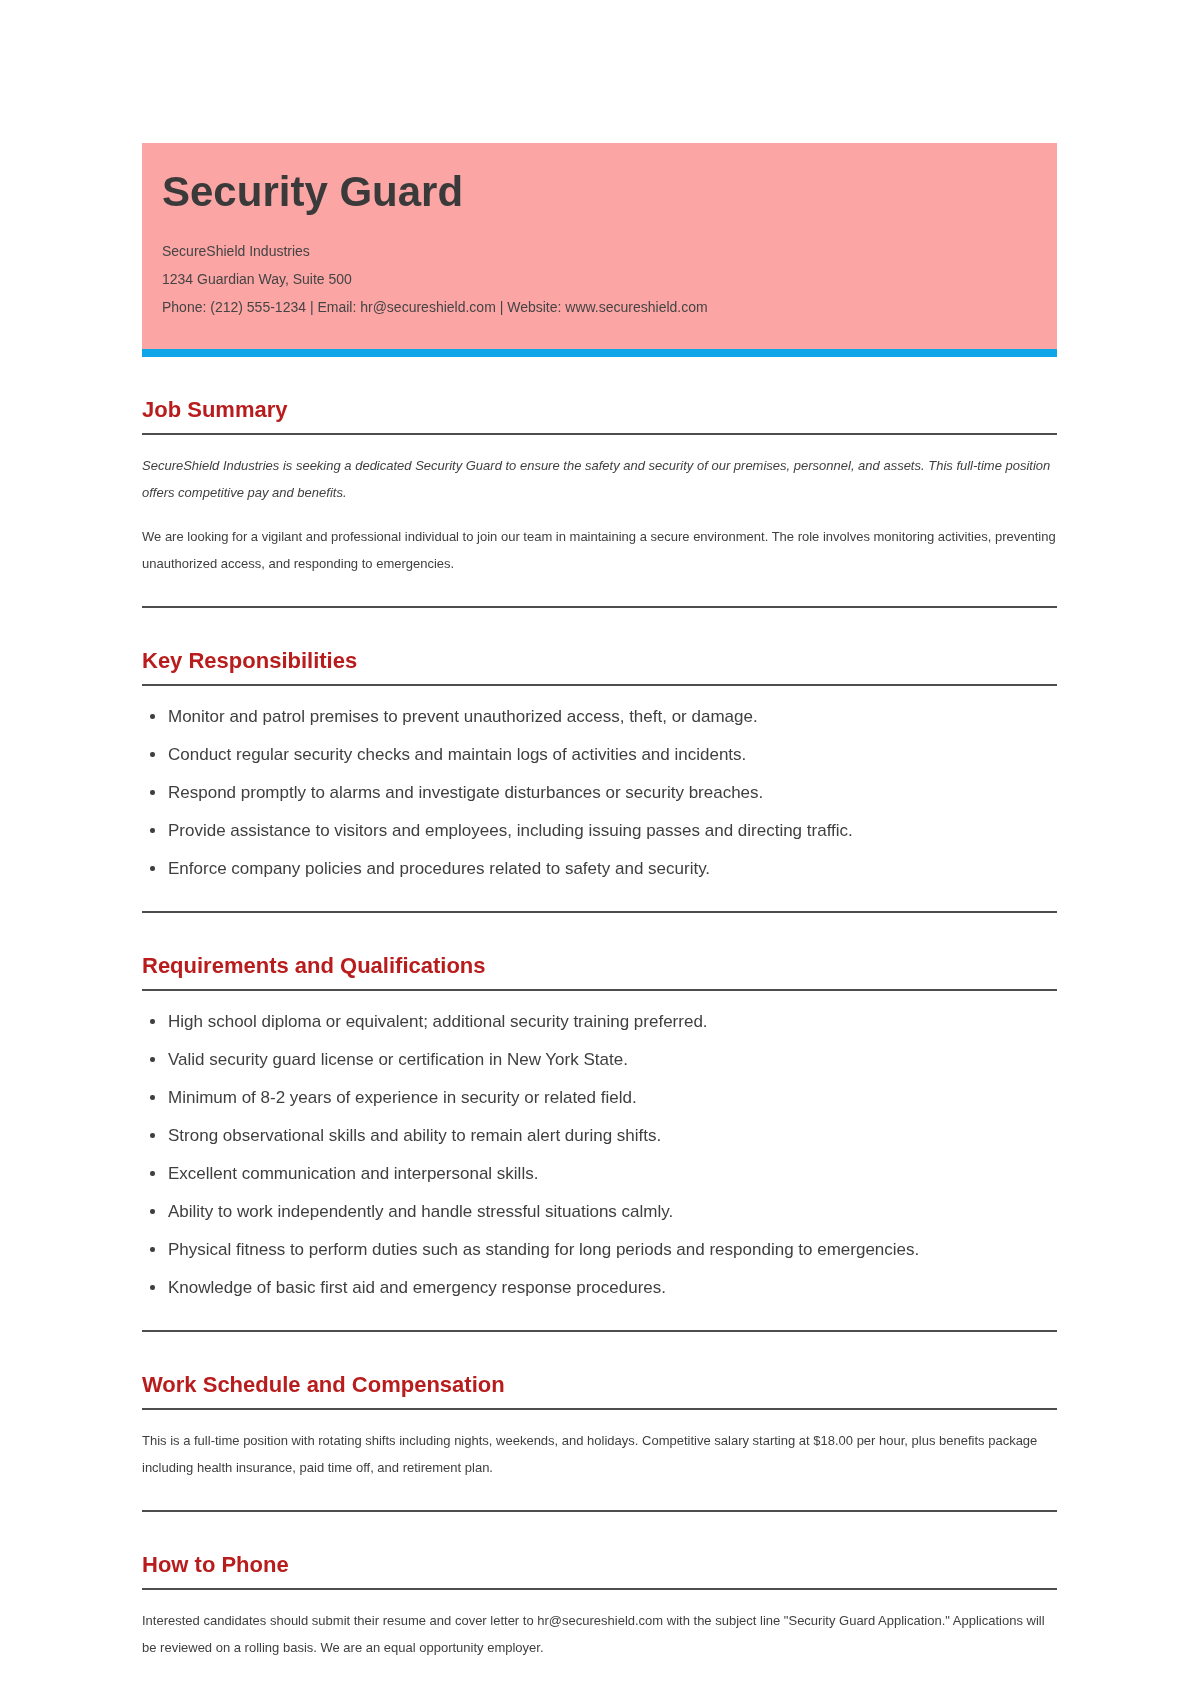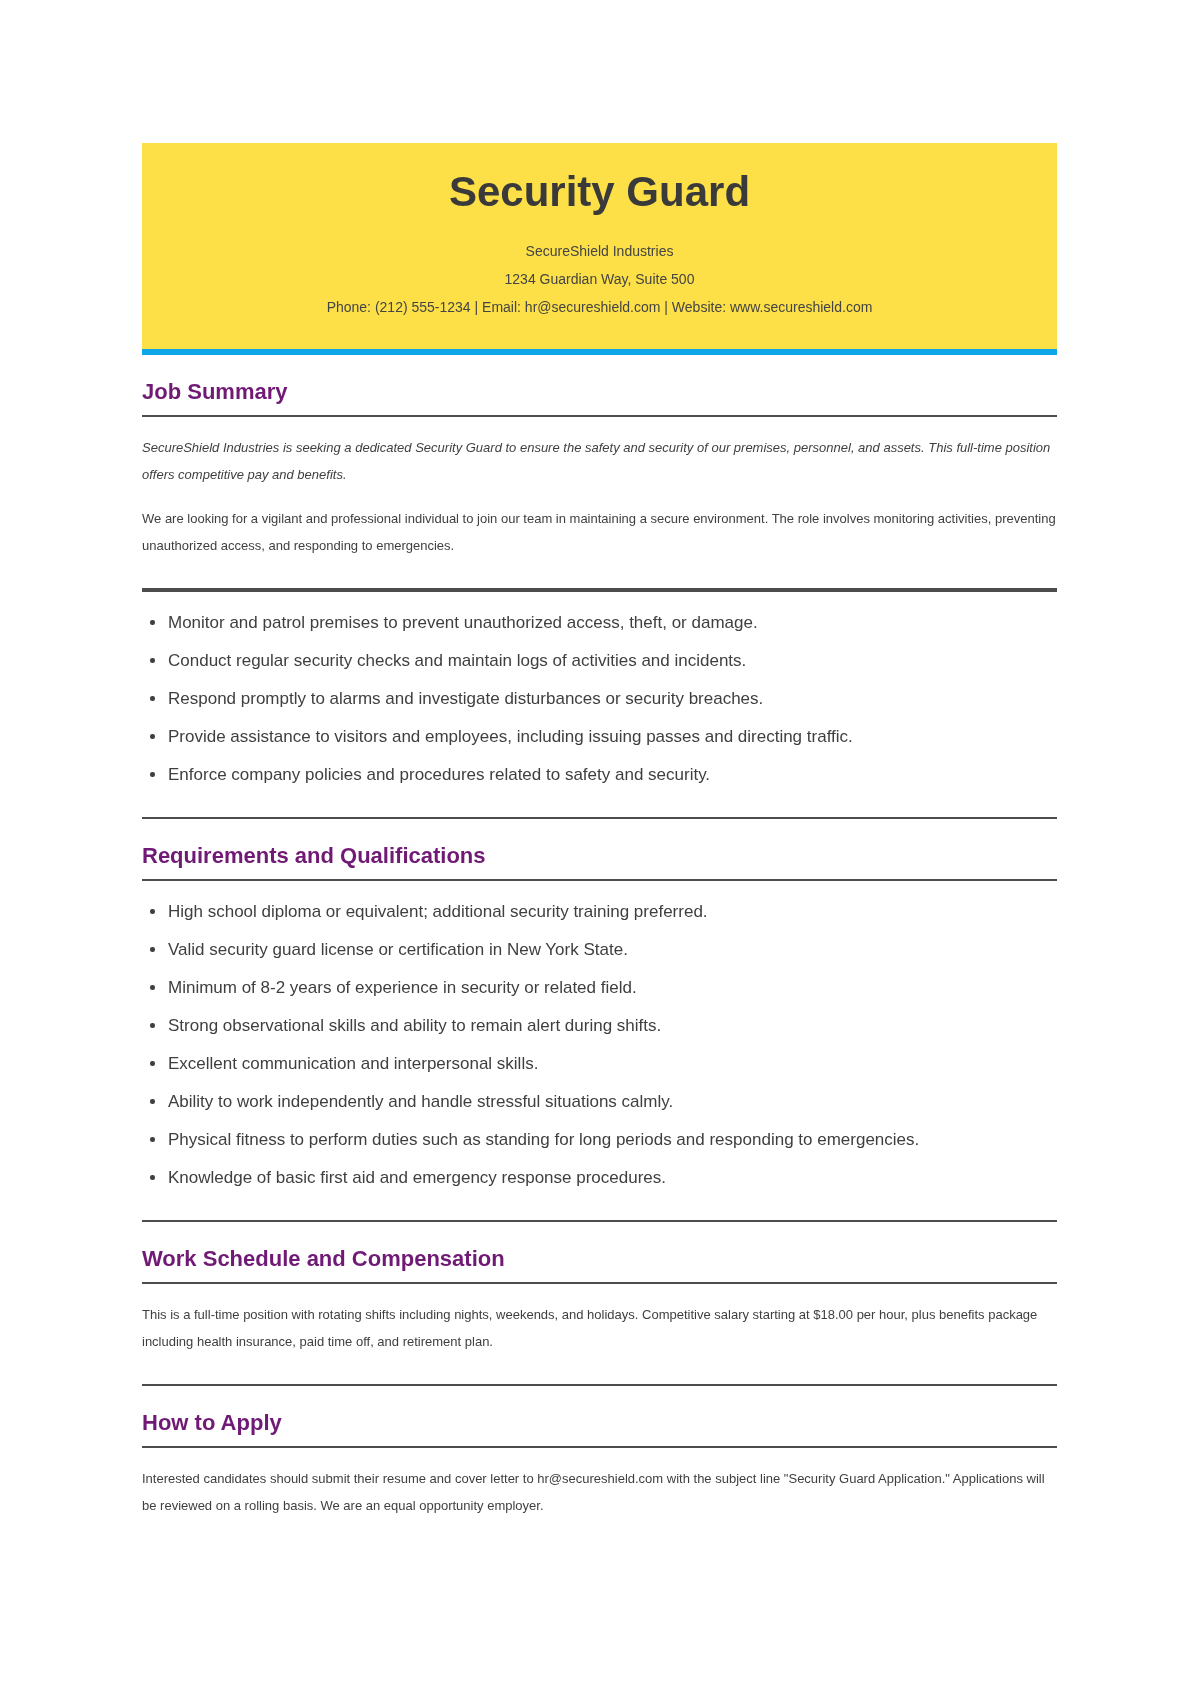--- a/index.html
+++ b/index.html
@@ -13,23 +13,23 @@
     color: #3f3f3f;
     -webkit-font-smoothing: antialiased;
   }
   .doc {
     width: 915px;
     margin-left: 142px;
     padding-top: 143px;
   }
   
   .header-box {
-    background: #fde047;
-    border-bottom: 6px solid #0ea5e9;
-    text-align: center;
+    background: #fca5a5;
+    border-bottom: 8px solid #0ea5e9;
+    text-align: left;
     padding: 24px 20px 28px 20px;
   }
   .job-title {
     margin: 0 0 20px 0;
     font-size: 42px;
     line-height: 50px;
     font-weight: bold;
     color: #3a3a3a;
   }
   .addr-line {
@@ -42,25 +42,25 @@
     border: 0;
     border-top: 2px solid #4d4d4d;
     margin: 0;
   }
   hr.section-sep {
     border: 0;
     border-top: 2px solid #4d4d4d;
     margin: 29px 0 0 0;
   }
   h2.section-heading {
-    margin: 22px 0 8px 0;
+    margin: 38px 0 8px 0;
     font-size: 22px;
     line-height: 30px;
     font-weight: bold;
-    color: #701a75;
+    color: #b91c1c;
   }
   p.body-text {
     margin: 17px 0 0 0;
     font-size: 13px;
     line-height: 27px;
     color: #3f3f3f;
   }
   p.italic { font-style: italic; }
   ul.bullet-list {
     margin: 17px 0 0 0;
@@ -101,20 +101,21 @@
   <section>
     <h2 class="section-heading">Job Summary</h2>
     <hr class="rule">
     <p class="body-text italic">SecureShield Industries is seeking a dedicated Security Guard to ensure the safety and security of our premises, personnel, and assets. This full-time position offers competitive pay and benefits.</p>
     <p class="body-text">We are looking for a vigilant and professional individual to join our team in maintaining a secure environment. The role involves monitoring activities, preventing unauthorized access, and responding to emergencies.</p>
   </section>
 
   <hr class="section-sep">
 
   <section>
+    <h2 class="section-heading">Key Responsibilities</h2>
     <hr class="rule">
     <ul class="bullet-list">
       <li>Monitor and patrol premises to prevent unauthorized access, theft, or damage.</li>
       <li>Conduct regular security checks and maintain logs of activities and incidents.</li>
       <li>Respond promptly to alarms and investigate disturbances or security breaches.</li>
       <li>Provide assistance to visitors and employees, including issuing passes and directing traffic.</li>
       <li>Enforce company policies and procedures related to safety and security.</li>
     </ul>
   </section>
 
@@ -139,18 +140,18 @@
 
   <section>
     <h2 class="section-heading">Work Schedule and Compensation</h2>
     <hr class="rule">
     <p class="body-text">This is a full-time position with rotating shifts including nights, weekends, and holidays. Competitive salary starting at $18.00 per hour, plus benefits package including health insurance, paid time off, and retirement plan.</p>
   </section>
 
   <hr class="section-sep">
 
   <section>
-    <h2 class="section-heading">How to Apply</h2>
+    <h2 class="section-heading">How to Phone</h2>
     <hr class="rule">
     <p class="body-text">Interested candidates should submit their resume and cover letter to hr@secureshield.com with the subject line "Security Guard Application." Applications will be reviewed on a rolling basis. We are an equal opportunity employer.</p>
   </section>
 
 </div>
 
 </body></html>

